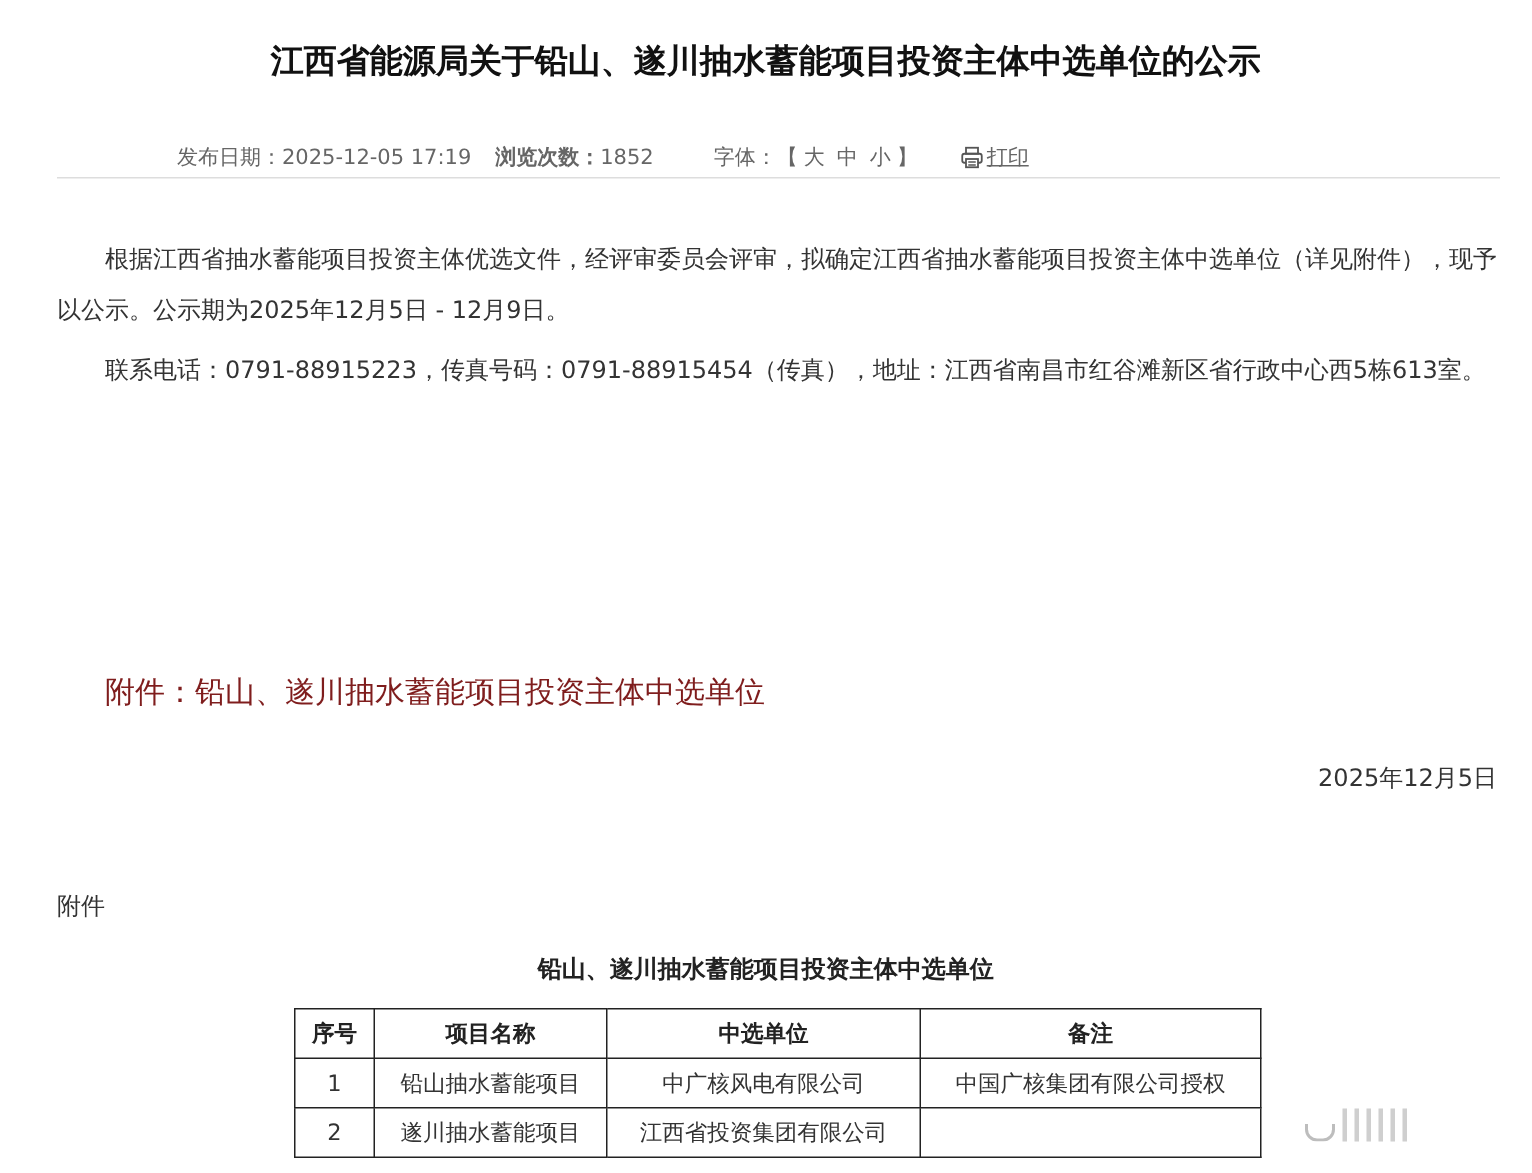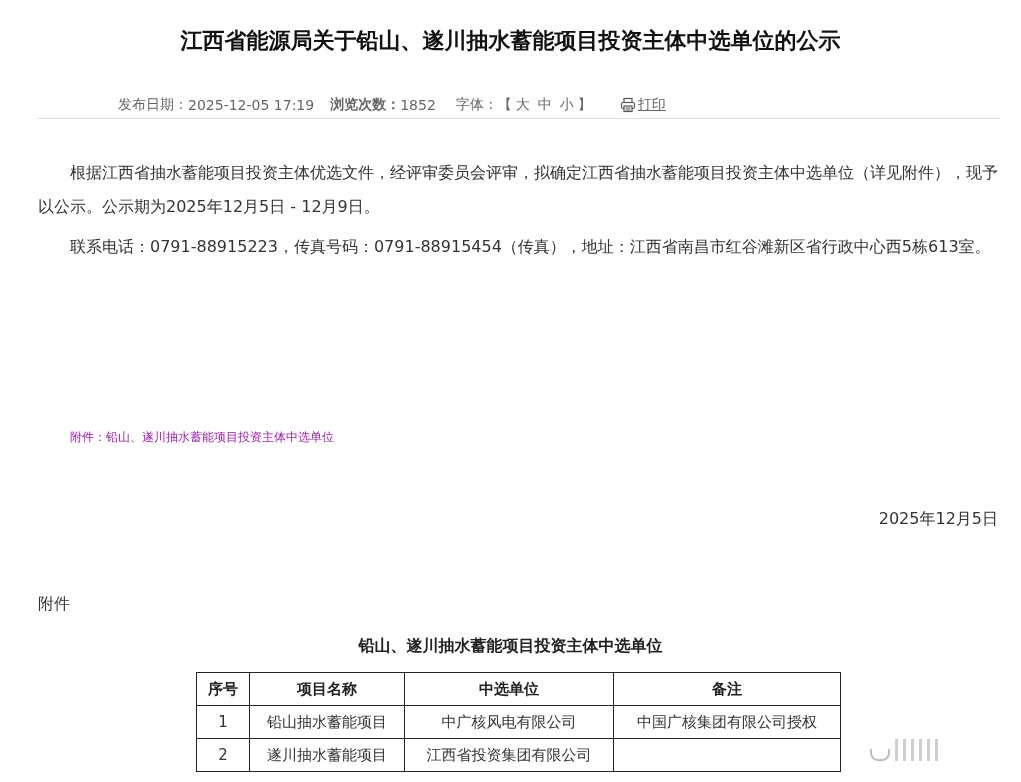--- a/index.html
+++ b/index.html
@@ -12,37 +12,37 @@
     position: absolute; left: 0; top: 26px; width: 1021px;
     text-align: center; font-size: 22px; font-weight: bold; color: #111111;
     letter-spacing: 0px;
   }
   .meta {
     position: absolute; left: 118px; top: 96px;
     font-size: 14px; color: #666666; white-space: nowrap;
     display: flex; align-items: center;
   }
   .meta .gap1 { margin-left: 16px; font-weight: bold; }
-  .meta .gap2 { margin-left: 20px; }
+  .meta .gap2 { margin-left: 40px; }
   .meta .gap3 { margin-left: 28px; text-decoration: underline; }
   .meta .font-size-opt { margin: 0 4px; cursor: pointer; }
   .meta .bracket { color: #666666; }
   .print-btn { display: inline-flex; align-items: center; cursor: pointer; }
   .print-btn svg { margin-right: 2px; }
   .divider {
     position: absolute; left: 38px; top: 118px; width: 962px; height: 1px;
     background: #dddddd;
   }
   .content {
     position: absolute; left: 38px; top: 156px; width: 962px;
     font-size: 16px; line-height: 34px; color: #333333;
   }
   .content p { margin: 0 0 6px 0; text-indent: 32px; }
   .attach-line {
-    position: absolute; left: 70px; top: 429px; font-size: 12px; color: #a21caf;
+    position: absolute; left: 70px; top: 448px; font-size: 20px; color: #7f1d1d;
   }
   .sign-date {
     position: absolute; right: 23px; top: 509px; font-size: 16px; color: #333333;
   }
   .attach-label {
     position: absolute; left: 38px; top: 594px; font-size: 16px; color: #333333;
   }
   .table-title {
     position: absolute; left: 0; top: 636px; width: 1021px; text-align: center;
     font-size: 16px; font-weight: bold; color: #222222;

